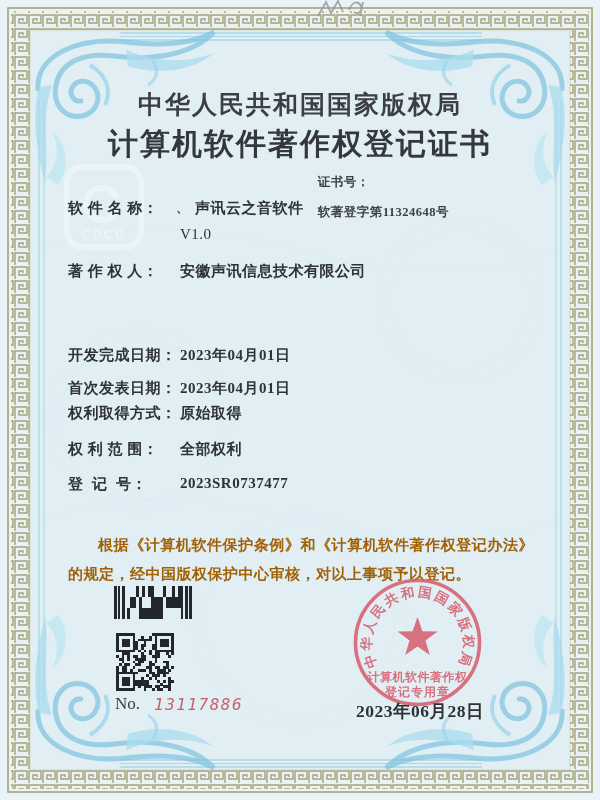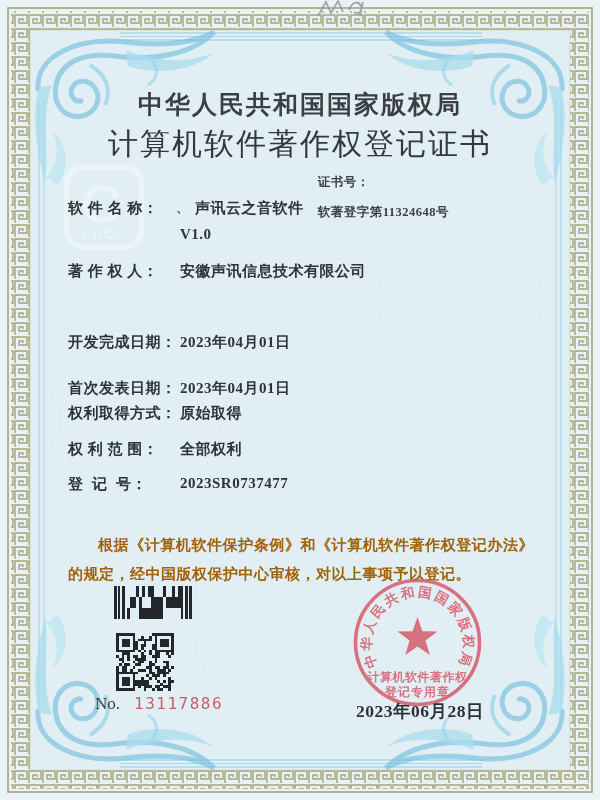--- a/index.html
+++ b/index.html
@@ -10,50 +10,50 @@
   }
   .page{position:relative;width:512px;height:800px;}
   .bg-svg{position:absolute;left:0;top:0;width:600px;height:800px;}
 
   .authority-title{
     position:absolute;left:0;top:88px;width:600px;text-align:center;
     font-size:25px;font-weight:700;color:#3b3f44;letter-spacing:2px;
   }
   .cert-title{
     position:absolute;left:0;top:124px;width:600px;text-align:center;
-    font-size:30px;font-weight:400;color:#34383d;letter-spacing:2px;
+    font-size:30px;font-weight:700;color:#34383d;letter-spacing:2px;
   }
   .cert-no{
     position:absolute;top:174px;right:63px;
     font-size:12.5px;color:#3d4146;font-weight:600;letter-spacing:.5px;
     display:flex;gap:13px;flex-direction:column;
   }
   .field-row{
     position:absolute;left:68px;display:flex;align-items:flex-start;
     font-size:15px;color:#2f3338;font-weight:600;
   }
   .field-label{display:inline-block;width:106px;white-space:pre;letter-spacing:.5px;}
   .field-tick{font-size:13px;color:#4a4e53;margin-left:2px;}
   .field-value{margin-left:6px;white-space:pre;letter-spacing:.5px;}
   .value-line2{
     position:absolute;left:180px;top:226px;
-    font-size:15px;color:#2f3338;font-weight:700;letter-spacing:.5px;
+    font-size:15px;color:#2f3338;font-weight:400;letter-spacing:.5px;
   }
   .statement{
     position:absolute;left:68px;top:505px;width:466px;
     font-size:15px;line-height:29px;color:#a16207;font-weight:600;
     text-align:justify;text-indent:2em;letter-spacing:.5px;margin-top:26px;
   }
   .barcode{position:absolute;left:114px;top:586px;width:78px;height:33px;}
   .qr{position:absolute;left:116px;top:633px;width:58px;height:58px;}
-  .serial-row{position:absolute;left:95px;top:694px;display:flex;align-items:flex-start;}
+  .serial-row{position:absolute;left:95px;top:694px;display:flex;align-items:flex-end;padding-left:20px;}
   .serial-label{font-size:17px;color:#3a3e43;}
   .serial-value{
     margin-left:14px;font-family:"DejaVu Sans Mono",monospace;
-    font-size:16px;letter-spacing:1.5px;color:#c4525b;opacity:.9;
+    font-size:16px;letter-spacing:1.5px;color:#c4525b;opacity:.9;font-style:italic;
   }
   .seal{position:absolute;left:340px;top:565px;width:155px;height:155px;}
   .issue-date{
     position:absolute;left:356px;top:699px;
     font-size:17.5px;font-weight:700;color:#2d3034;letter-spacing:.5px;
   }
 </style>
 </head>
 <body>
 
@@ -128,21 +128,21 @@
     <span class="field-tick">、</span>
     <span class="field-value">声讯云之音软件</span>
   </div>
   <div class="value-line2">V1.0</div>
 
   <div class="field-row" style="top:262px">
     <span class="field-label">著 作 权 人：</span>
     <span class="field-value">安徽声讯信息技术有限公司</span>
   </div>
 
-  <div class="field-row" style="top:333px">
+  <div class="field-row" style="top:346px">
     <span class="field-label">开发完成日期：</span>
     <span class="field-value">2023年04月01日</span>
   </div>
 
   <div class="field-row" style="top:379px">
     <span class="field-label">首次发表日期：</span>
     <span class="field-value">2023年04月01日</span>
   </div>
 
   <div class="field-row" style="top:404px">

